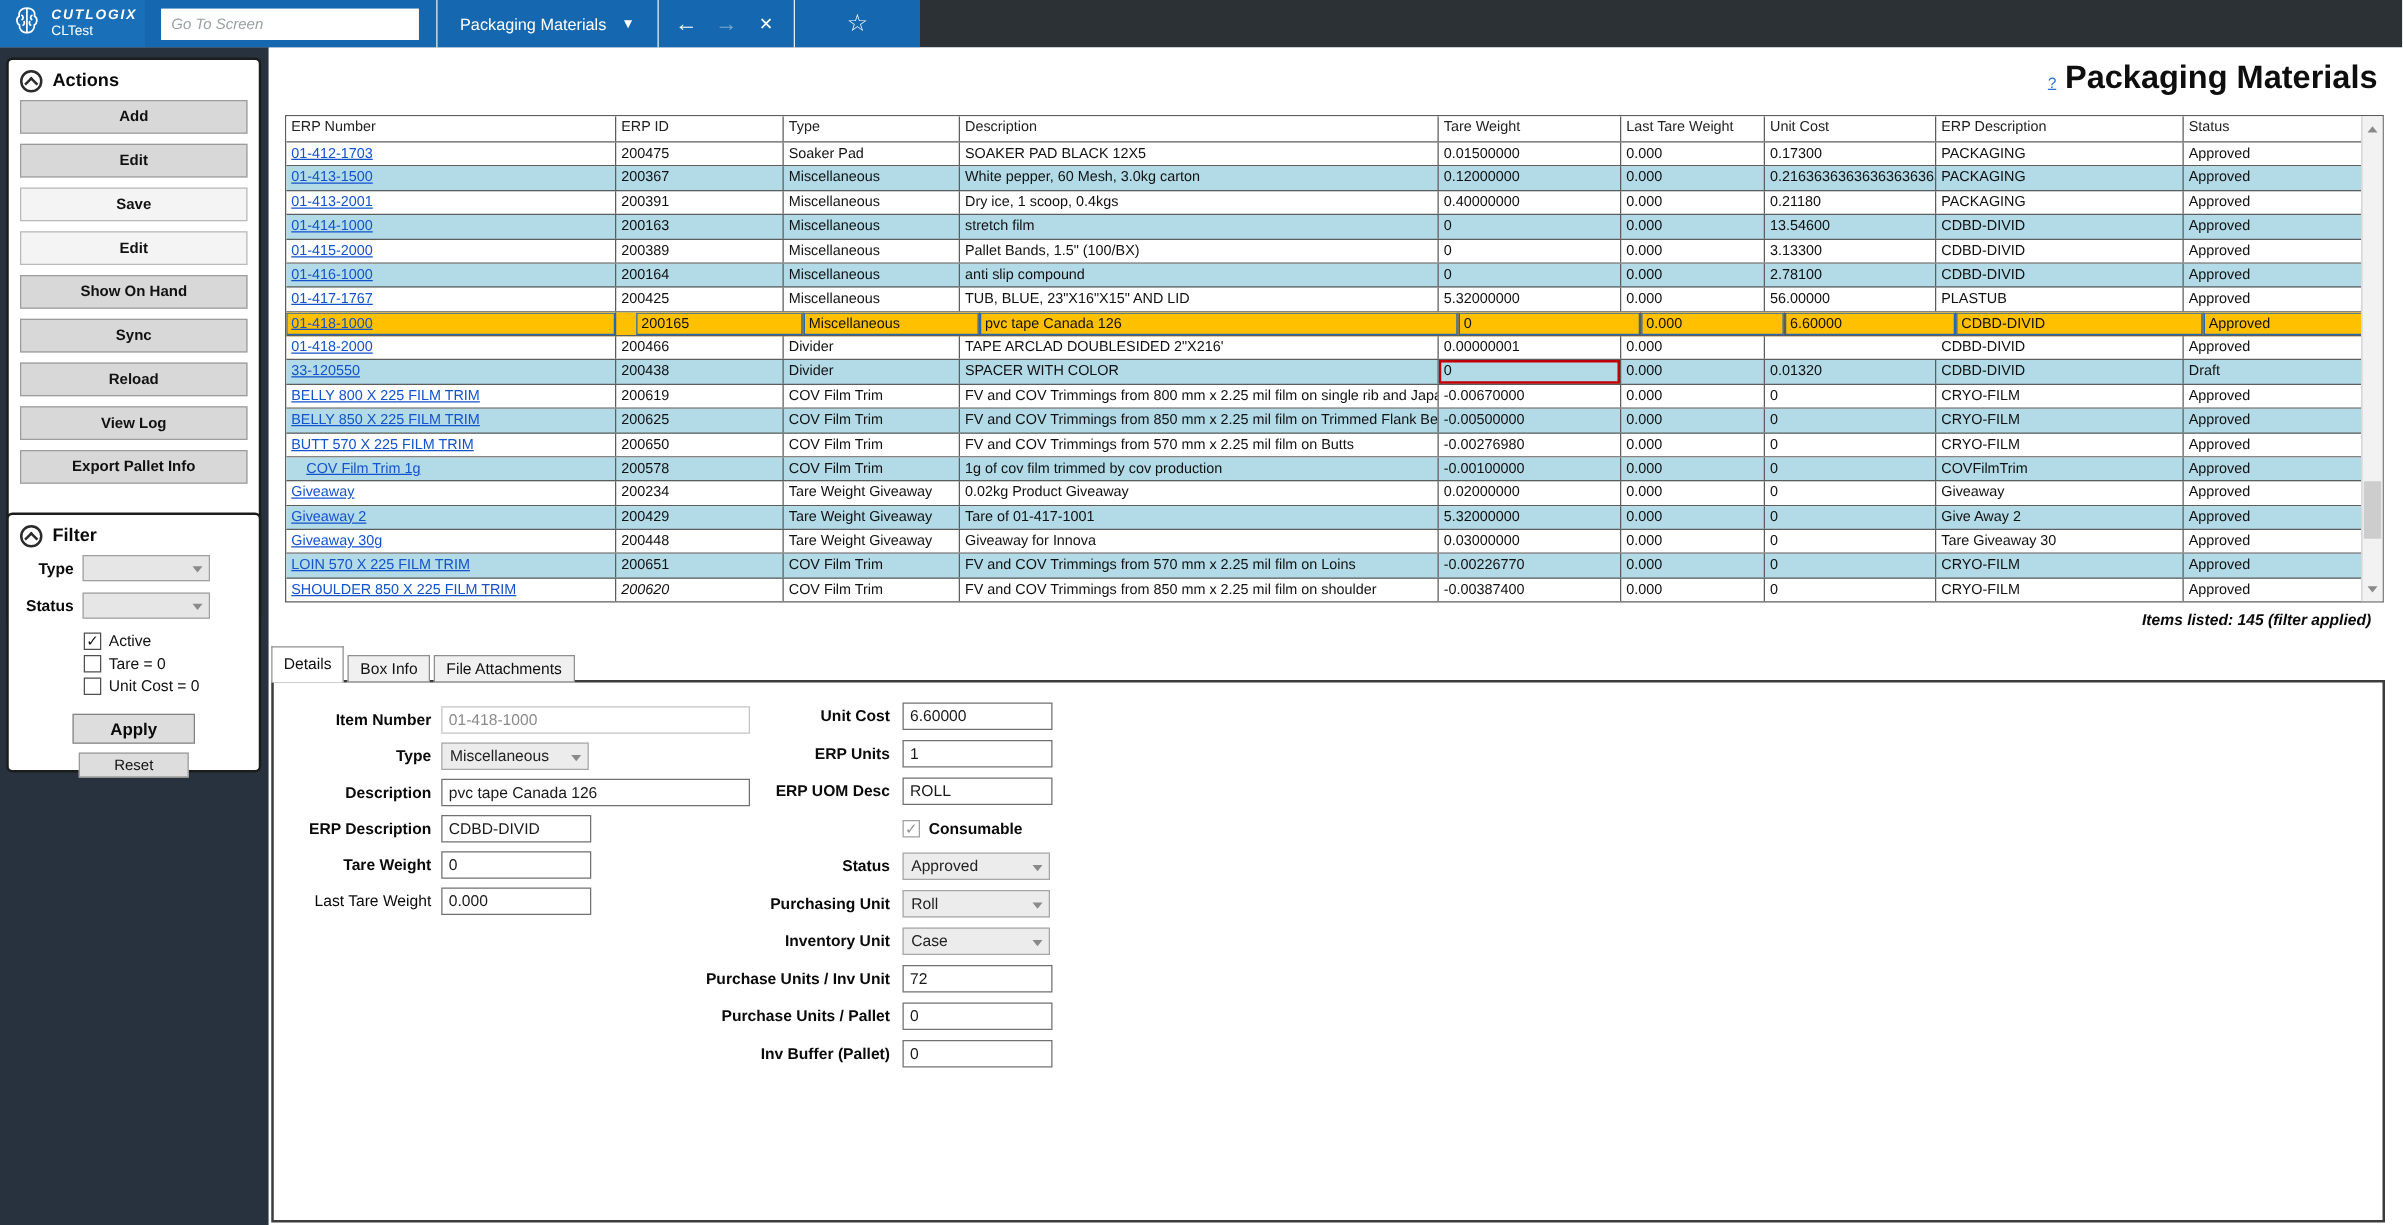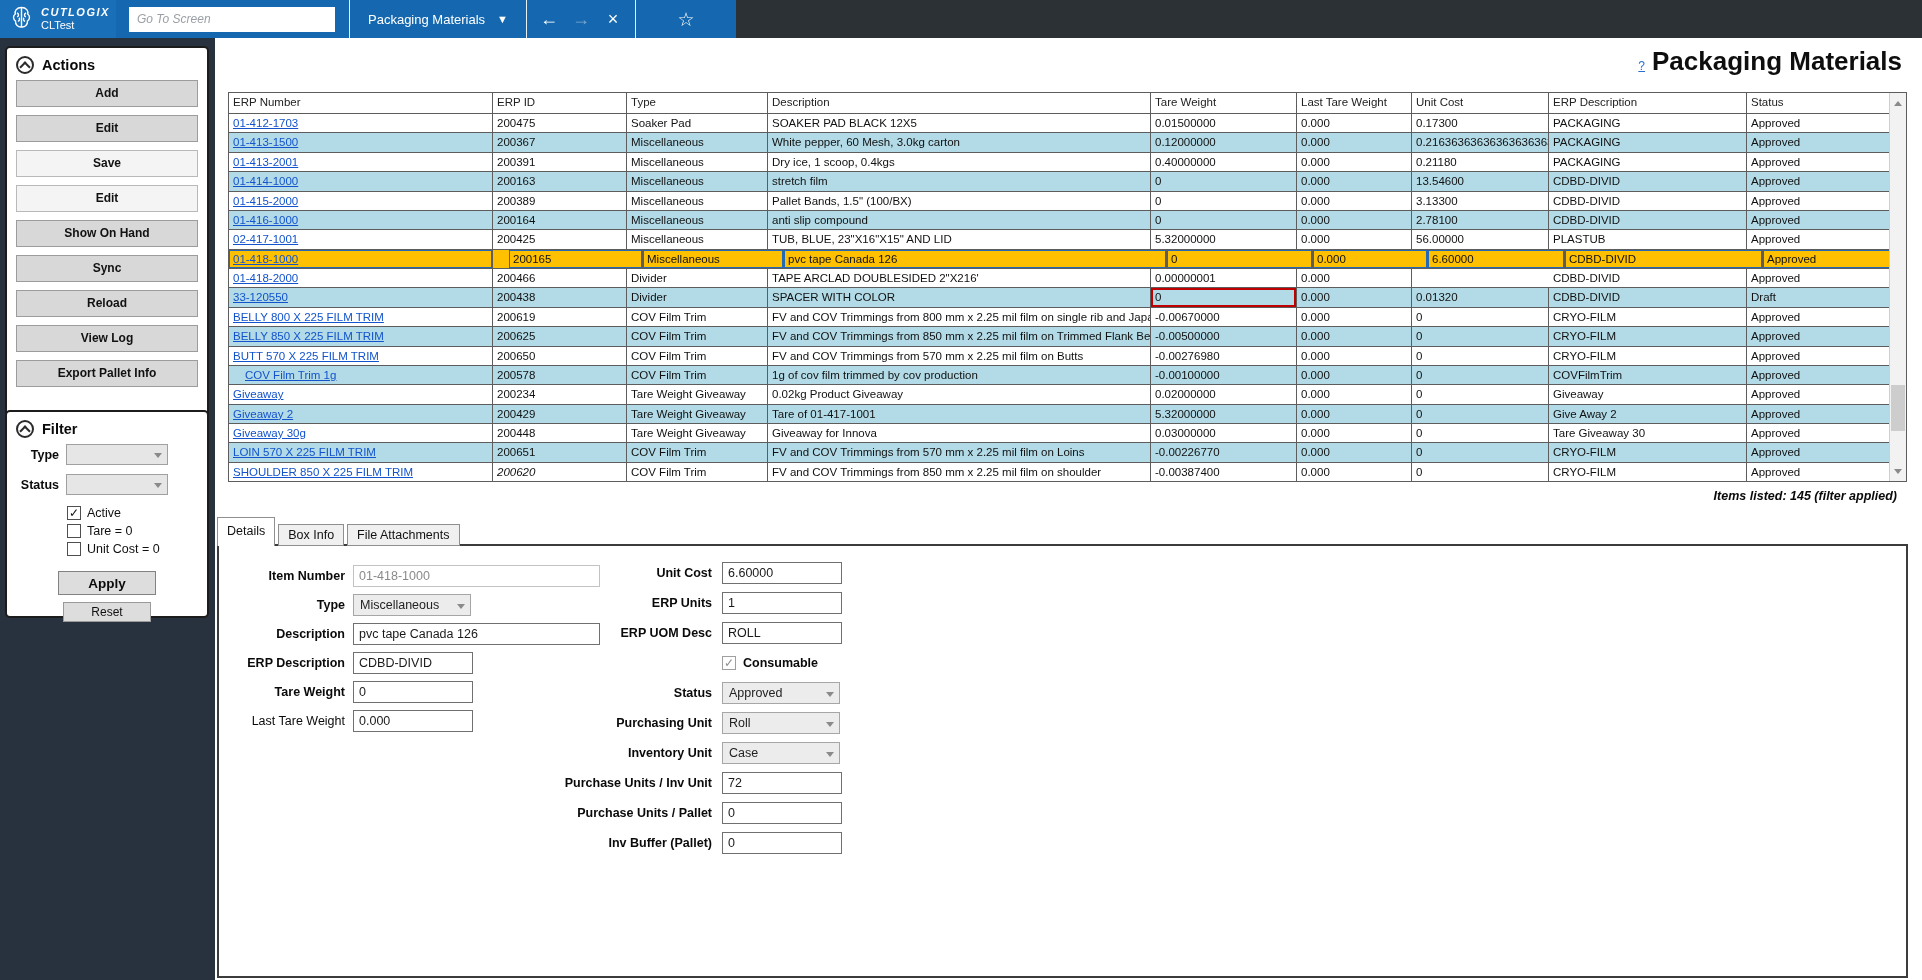--- a/index.html
+++ b/index.html
@@ -278,21 +278,21 @@
             <div class="t-cell" style="width: 134px; flex: 0 0 134px;">200164</div>
             <div class="t-cell" style="width: 141px; flex: 0 0 141px;">Miscellaneous</div>
             <div class="t-cell" style="width: 383px; flex: 0 0 383px;">anti slip compound</div>
             <div class="t-cell" style="width: 146px; flex: 0 0 146px;">0</div>
             <div class="t-cell" style="width: 115px; flex: 0 0 115px;">0.000</div>
             <div class="t-cell" style="width: 137px; flex: 0 0 137px;">2.78100</div>
             <div class="t-cell" style="width: 198px; flex: 0 0 198px;">CDBD-DIVID</div>
             <div class="t-cell" style="width: 142px; flex: 0 0 142px;">Approved</div>
           </div>
           <div class="t-row">
-            <div class="t-cell" style="width: 264px; flex: 0 0 264px;"><span class="erp-link">02-417-1001</span></div>
+            <div class="t-cell" style="width: 264px; flex: 0 0 264px;"><span class="erp-link">01-417-1767</span></div>
             <div class="t-cell" style="width: 134px; flex: 0 0 134px;">200425</div>
             <div class="t-cell" style="width: 141px; flex: 0 0 141px;">Miscellaneous</div>
             <div class="t-cell" style="width: 383px; flex: 0 0 383px;">TUB, BLUE, 23"X16"X15" AND LID</div>
             <div class="t-cell" style="width: 146px; flex: 0 0 146px;">5.32000000</div>
             <div class="t-cell" style="width: 115px; flex: 0 0 115px;">0.000</div>
             <div class="t-cell" style="width: 137px; flex: 0 0 137px;">56.00000</div>
             <div class="t-cell" style="width: 198px; flex: 0 0 198px;">PLASTUB</div>
             <div class="t-cell" style="width: 142px; flex: 0 0 142px;">Approved</div>
           </div>
           <div class="t-row row-selected">

